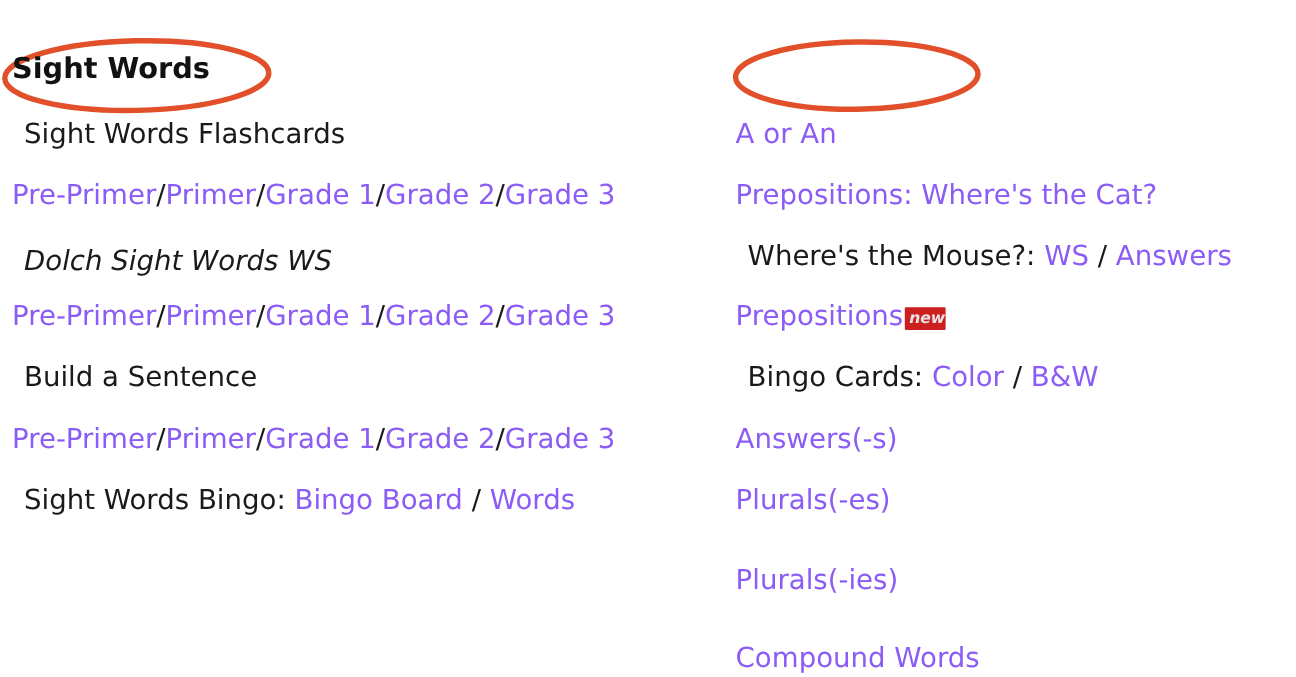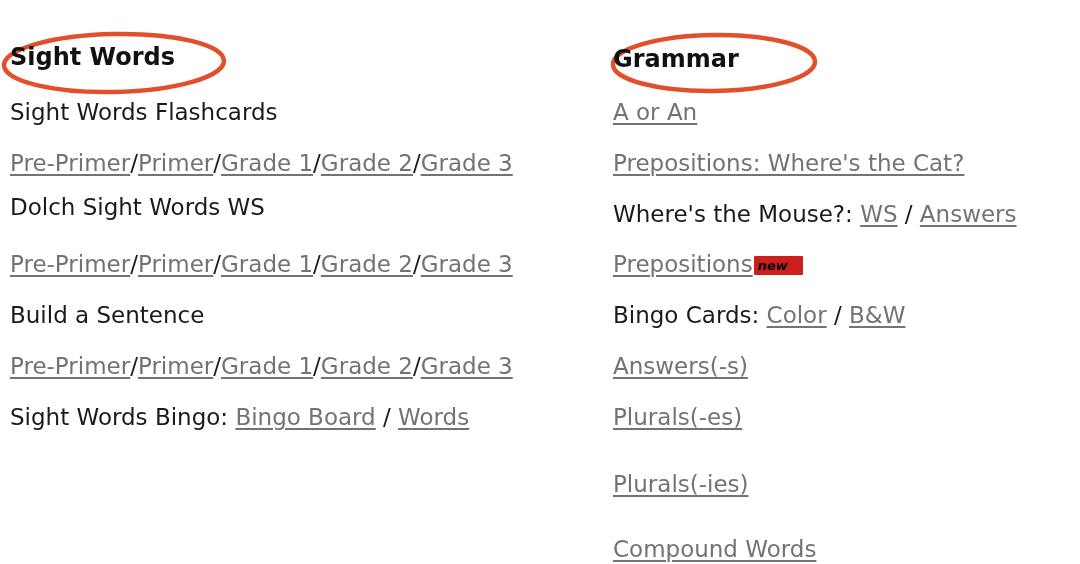--- a/index.html
+++ b/index.html
@@ -65,78 +65,77 @@
   
   .row {
     position: absolute;
     left: 0;
     font-size: 23px;
     line-height: 1.05;
     white-space: nowrap;
     color: #1a1a1a;
   }
   .row .u {
-    text-decoration: underline;
     text-decoration-thickness: 2px;
     text-underline-offset: 3px;
-    color: #737373;
+    color: #8b5cf6;
   }
   .row .plain {
     text-decoration: none;
+    margin-left: 10px;
   }
   .row .sep {
     text-decoration: none;
   }
 
   
   .badge-new {
     display: inline-block;
     vertical-align: 2px;
     margin-left: 1px;
     background: #cc1f1f;
-    color: #000000;
+    color: #e5e5e5;
     font-size: 13px;
     font-weight: bold;
     font-style: italic;
     line-height: 1;
-    padding: 3px 15px 3px 4px;
+    padding: 3px 0 3px 4px;
     letter-spacing: 0px;
     text-decoration: none;
     border-radius: 1px;
   }
 </style>
 </head>
 <body>
 
 <div class="page">
 
   <div class="column left">
     <div class="heading-wrap">
       <svg class="ellipse-svg" width="260" height="74" viewBox="0 0 260 74">
         <ellipse cx="126" cy="37" rx="110" ry="29" stroke="#e1502a" stroke-width="4.5" transform="rotate(-1.2 126 37)"></ellipse>
       </svg>
       <div class="heading-text">Sight Words</div>
     </div>
     <div class="rows">
         <div class="row" style="top: 100px;"><span class="plain">Sight Words Flashcards</span></div>
         <div class="row" style="top: 150.8px;"><span class="u">Pre-Primer</span><span class="sep">/</span><span class="u">Primer</span><span class="sep">/</span><span class="u">Grade 1</span><span class="sep">/</span><span class="u">Grade 2</span><span class="sep">/</span><span class="u">Grade 3</span></div>
-        <div class="row" style="top: 195px;"><span class="plain">Dolch Sight Words WS</span></div>
+        <div class="row" style="top: 206px; font-style: italic;"><span class="plain">Dolch Sight Words WS</span></div>
         <div class="row" style="top: 252.4px;"><span class="u">Pre-Primer</span><span class="sep">/</span><span class="u">Primer</span><span class="sep">/</span><span class="u">Grade 1</span><span class="sep">/</span><span class="u">Grade 2</span><span class="sep">/</span><span class="u">Grade 3</span></div>
         <div class="row" style="top: 303.2px;"><span class="plain">Build a Sentence</span></div>
         <div class="row" style="top: 354px;"><span class="u">Pre-Primer</span><span class="sep">/</span><span class="u">Primer</span><span class="sep">/</span><span class="u">Grade 1</span><span class="sep">/</span><span class="u">Grade 2</span><span class="sep">/</span><span class="u">Grade 3</span></div>
         <div class="row" style="top: 404.8px;"><span class="plain">Sight Words Bingo: </span><span class="u">Bingo Board</span><span class="sep"> / </span><span class="u">Words</span></div>
       </div>
   </div>
 
   <div class="column right">
     <div class="heading-wrap">
       <svg class="ellipse-svg" width="240" height="74" viewBox="0 0 240 74">
         <ellipse cx="127" cy="35" rx="101" ry="28" stroke="#e1502a" stroke-width="4.5" transform="rotate(-0.8 127 35)"></ellipse>
       </svg>
-      <div class="heading-text">Grammar</div>
     </div>
     <div class="rows">
         <div class="row" style="top: 100px;"><span class="u">A or An</span></div>
         <div class="row" style="top: 150.8px;"><span class="u">Prepositions: Where's the Cat?</span></div>
         <div class="row" style="top: 201.6px;"><span class="plain">Where's the Mouse?: </span><span class="u">WS</span><span class="sep"> / </span><span class="u">Answers</span></div>
         <div class="row" style="top: 252.4px;"><span class="u">Prepositions</span><span class="badge-new">new</span></div>
         <div class="row" style="top: 303.2px;"><span class="plain">Bingo Cards: </span><span class="u">Color</span><span class="sep"> / </span><span class="u">B&amp;W</span></div>
         <div class="row" style="top: 354px;"><span class="u">Answers(-s)</span></div>
         <div class="row" style="top: 404.8px;"><span class="u">Plurals(-es)</span></div>
         <div class="row" style="top: 472px;"><span class="u">Plurals(-ies)</span></div>

